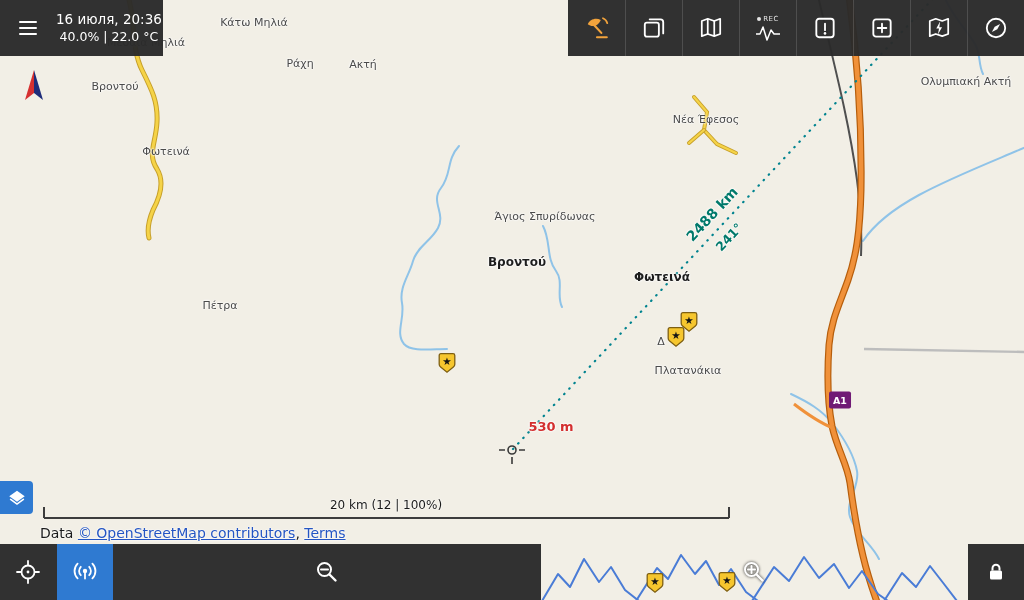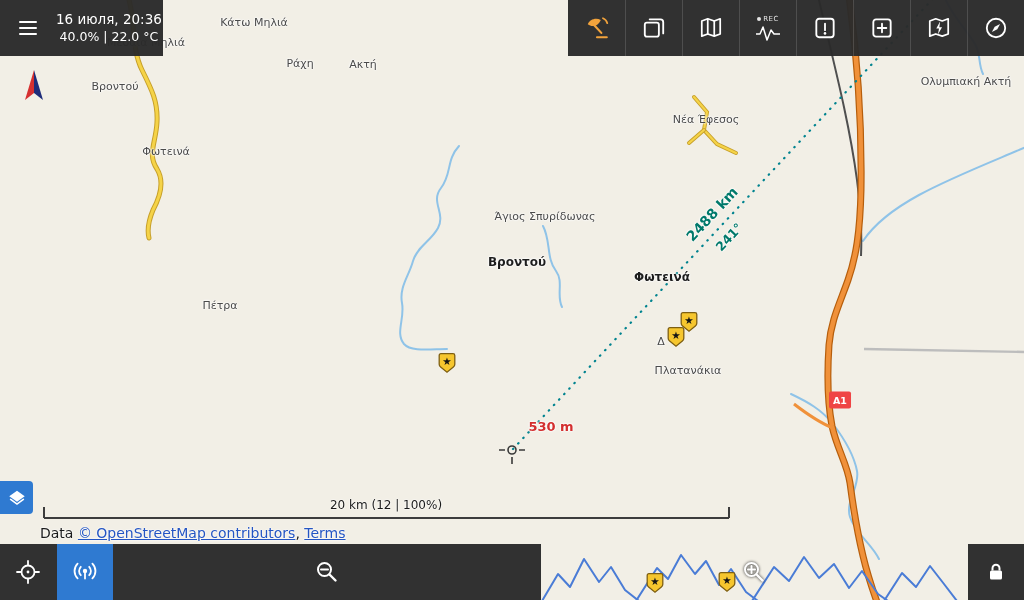--- a/index.html
+++ b/index.html
@@ -11,21 +11,21 @@
              font-size:11px;color:#4a4a4a;white-space:nowrap;
              text-shadow:0 0 2px #fff,0 0 2px #fff,0 0 3px #fff;}
   .map-label.town{font-weight:bold;color:#1d1d1d;font-size:12px;}
   .map-marker{position:absolute;transform:translate(-50%,-55%);z-index:4;width:18px;height:21px;}
   .measure-label{position:absolute;z-index:5;font-weight:bold;white-space:nowrap;
                  color:#00796b;text-shadow:0 0 2px #fff,0 0 2px #fff,0 0 3px #fff;}
   .measure-distance{left:712px;top:214px;font-size:14px;transform:translate(-50%,-50%) rotate(-47deg);}
   .measure-bearing{left:729px;top:237px;font-size:12.5px;transform:translate(-50%,-50%) rotate(-47deg);}
   .measure-elevation{left:551px;top:426px;font-size:13px;color:#d32f2f;transform:translate(-50%,-50%);}
   .road-badge{position:absolute;left:840px;top:400px;transform:translate(-50%,-50%);z-index:4;
-              background:#ef4444;color:#fff;font-size:9.5px;font-weight:bold;
+              background:#701a75;color:#fff;font-size:9.5px;font-weight:bold;
               padding:3px 4px;border-radius:2px;line-height:11px;text-align:center;}
   .compass{position:absolute;left:16px;top:66px;z-index:6;}
   .scale-text{position:absolute;left:386px;top:498px;transform:translateX(-50%);z-index:5;
               font-size:12px;color:#1a1a1a;text-shadow:0 0 2px #fff,0 0 2px #fff;}
   .attribution{position:absolute;left:40px;top:525px;z-index:5;font-size:14px;color:#1a1a1a;
                text-shadow:0 0 2px #fff,0 0 2px #fff;white-space:nowrap;}
   .attribution a{color:#2455c3;text-decoration:underline;cursor:pointer;}
   .layers-fab{position:absolute;left:0;top:481px;width:33px;height:33px;z-index:7;
               background:#2f7ad1;border-radius:0 4px 4px 0;display:flex;align-items:center;justify-content:center;}
   

